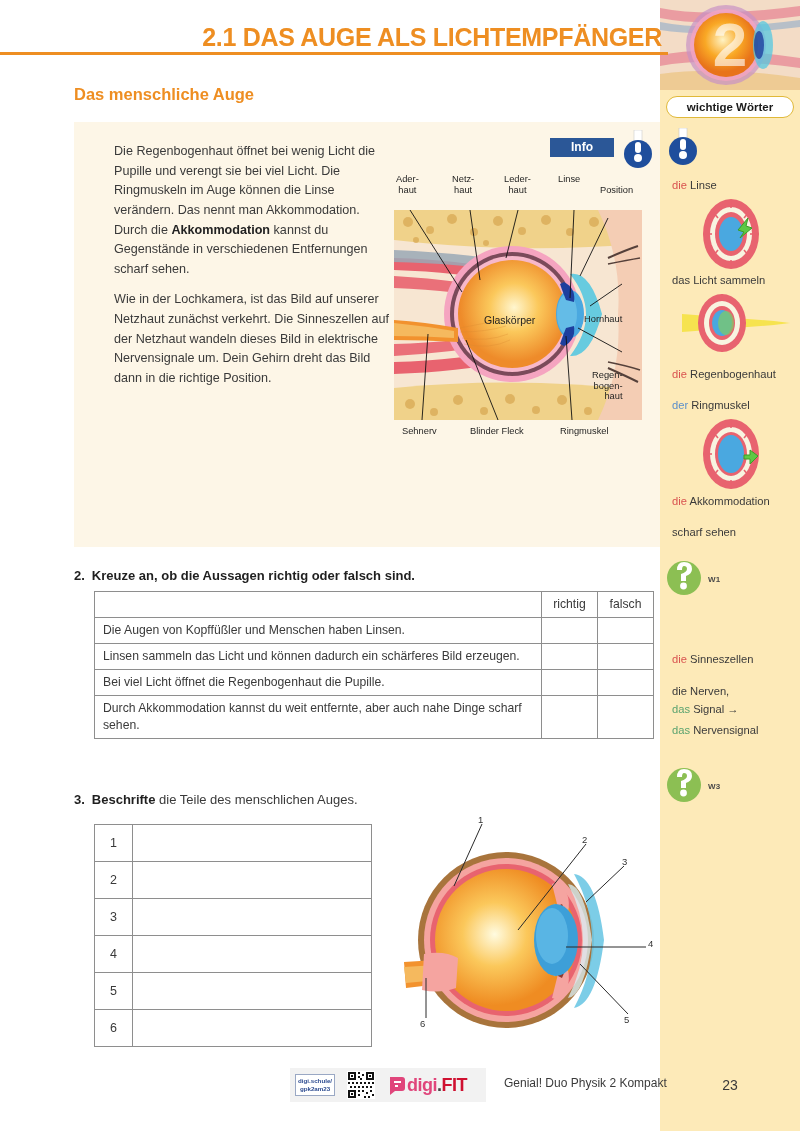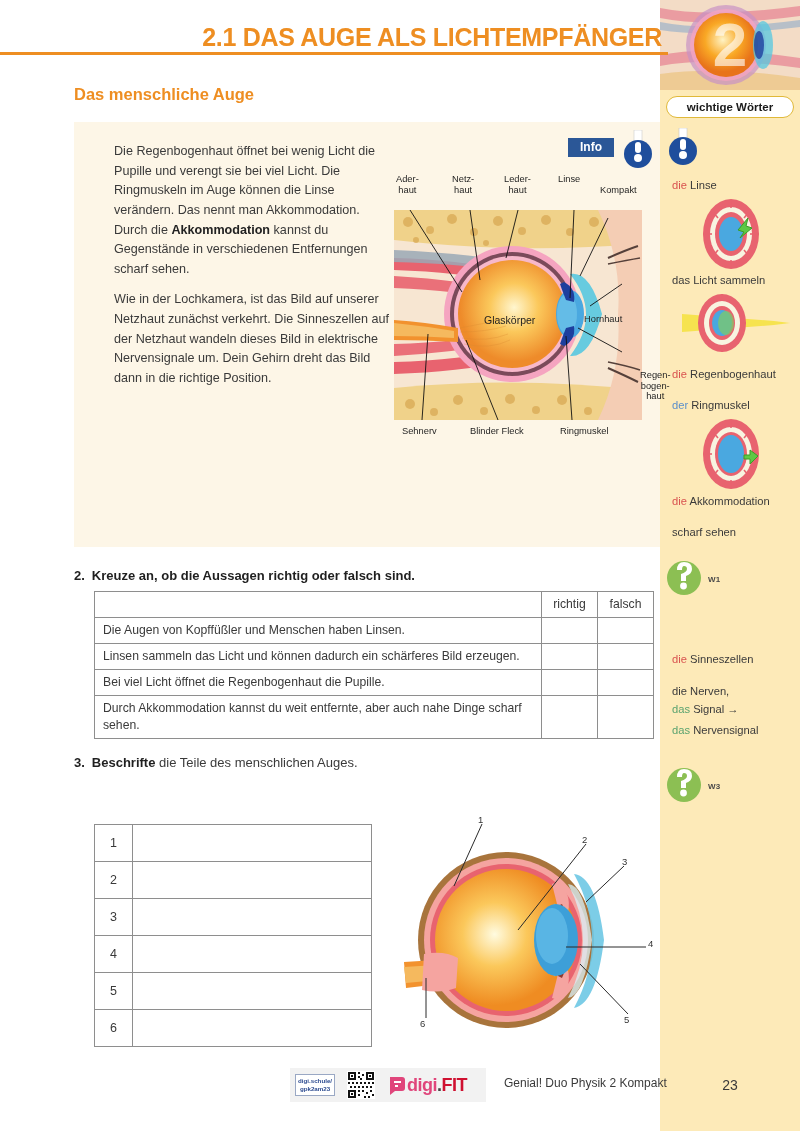--- a/index.html
+++ b/index.html
@@ -138,21 +138,21 @@
   .body-text p { margin-bottom: 11px; }
   .body-text b { font-weight: bold; color: #222; }
 
   .info-badge {
     position: absolute;
     top: 16px; right: 46px;
     background: #2b5797;
     color: #fff;
     font-size: 12px;
     font-weight: bold;
-    padding: 2px 12px 3px;
+    padding: 2px 21px 3px;
   }
   .info-excl-main {
     position: absolute;
     top: 8px; right: 6px;
     width: 32px; height: 40px;
   }
 
   
   .eye-diagram {
     position: absolute;
@@ -166,21 +166,21 @@
     overflow: hidden;
   }
   .dlabel {
     position: absolute;
     font-size: 9.3px;
     color: #1f1f1f;
     line-height: 1.15;
     text-align: center;
     white-space: nowrap;
   }
-  .dlabel.left-al { text-align: center; margin-left: 48px; }
+  .dlabel.left-al { text-align: right; }
 
   
   .ex2-head {
     position: absolute;
     top: 568px; left: 74px;
     font-size: 13px;
     font-weight: bold;
     color: #1f1f1f;
   }
   .ex2-head .qnum { margin-right: 7px; }
@@ -204,21 +204,21 @@
   table.rf-table th.col-rf, table.rf-table td.col-rf {
     width: 56px;
     text-align: center;
     margin-top: 8px;
   }
   table.rf-table tr.head-row td { height: 26px; }
 
   
   .ex3-head {
     position: absolute;
-    top: 755px; left: 74px;
+    top: 792px; left: 74px;
     font-size: 13px;
     color: #3a3a3a;
   }
   .ex3-head .qnum { font-weight: bold; margin-right: 7px; color: #1f1f1f; }
   .ex3-head b { font-weight: bold; color: #1f1f1f; }
 
   table.label-table {
     position: absolute;
     top: 824px; left: 94px;
     width: 278px;
@@ -476,21 +476,21 @@
     </div>
     <div class="dlabel" style="top:0px; left:58px;">
       <div>Netz-</div>
       <div>haut</div>
     </div>
     <div class="dlabel" style="top:0px; left:110px;">
       <div>Leder-</div>
       <div>haut</div>
     </div>
     <div class="dlabel" style="top:0px; left:164px;">Linse</div>
-    <div class="dlabel" style="top:11px; left:206px;">Kompakt</div>
+    <div class="dlabel" style="top:11px; left:206px;">Position</div>
 
     <div class="eye-img-frame">
       <svg width="248" height="210" viewBox="0 0 248 210">
         <rect width="248" height="210" fill="#f7e6d2"></rect>
 
         <path d="M0 0 L248 0 L248 34 Q120 44 0 30 Z" fill="#f0d28a"></path>
         <g fill="#d9a954" opacity=".75">
           <circle cx="14" cy="12" r="5"></circle>
             <circle cx="36" cy="20" r="4"></circle>
             <circle cx="58" cy="9" r="5"></circle>

